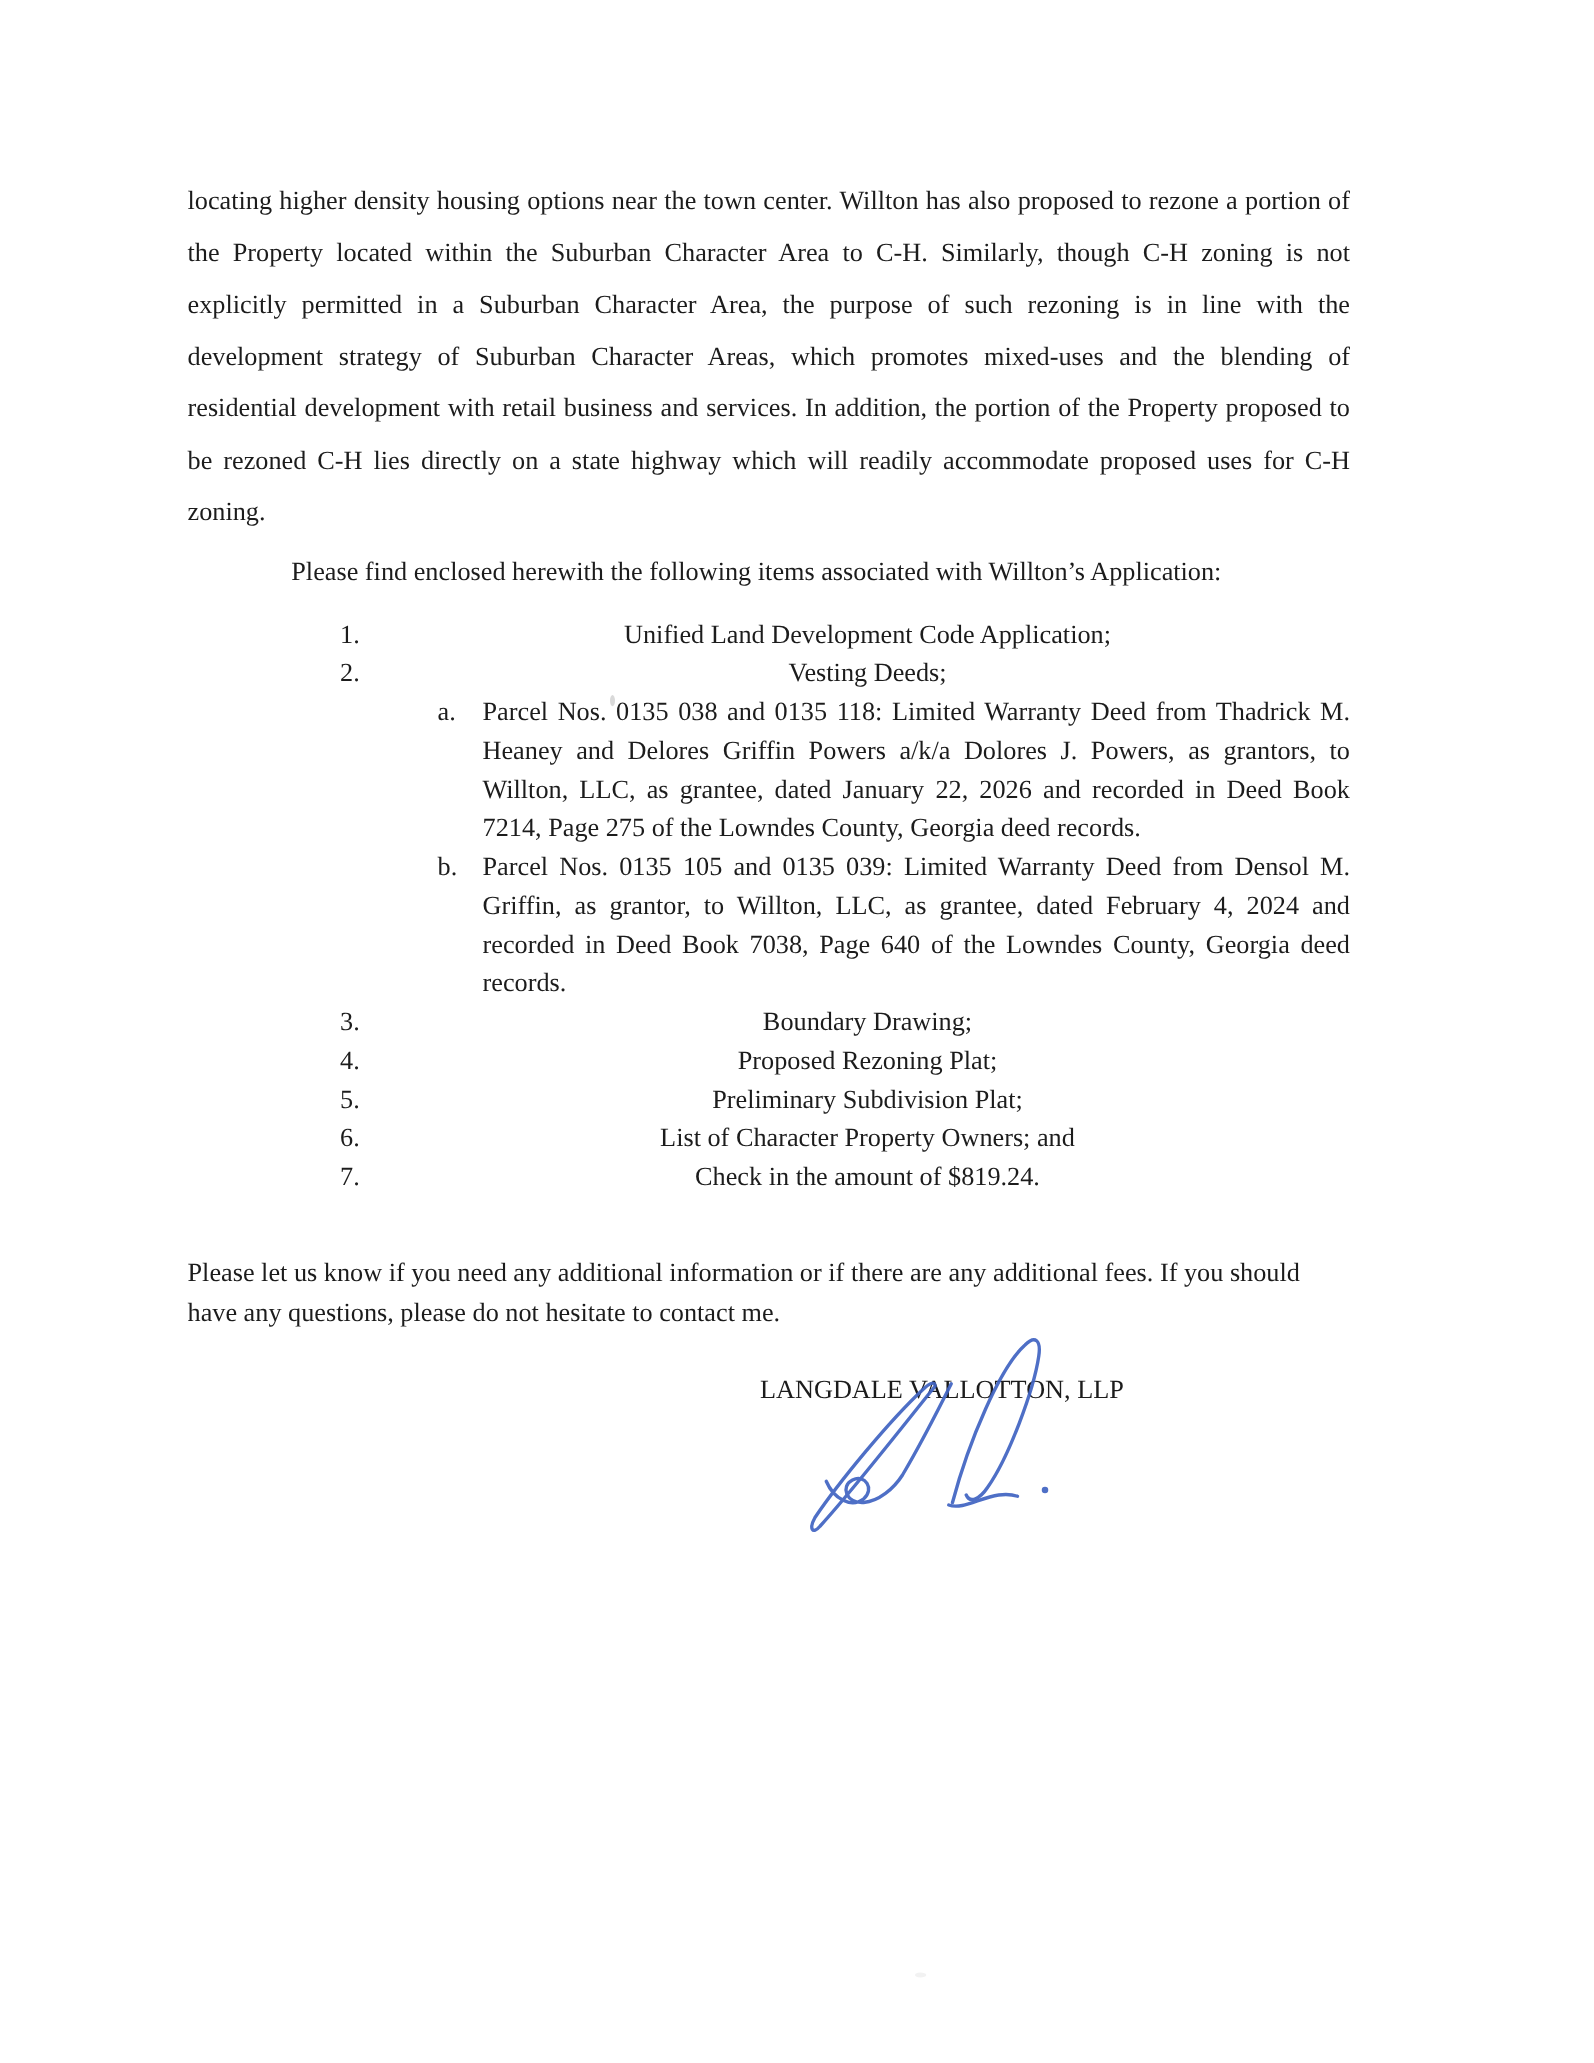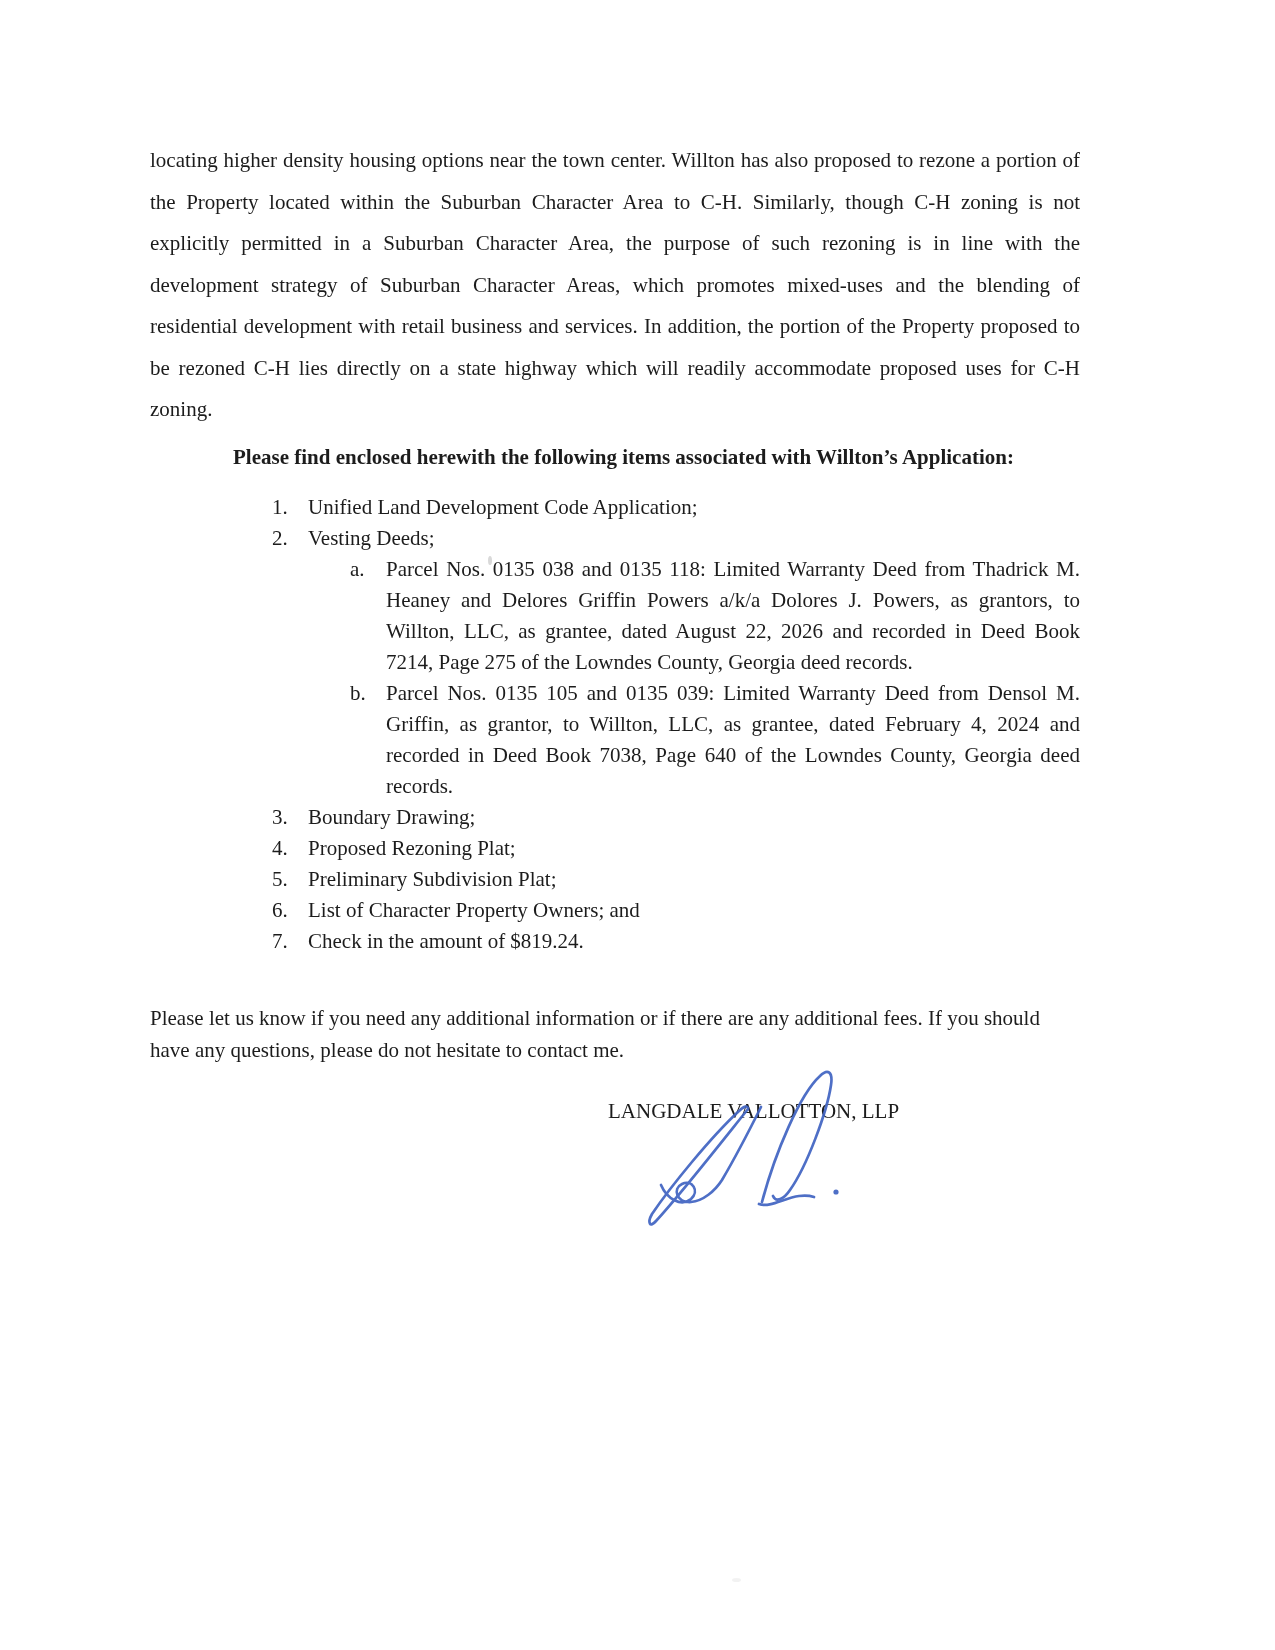--- a/index.html
+++ b/index.html
@@ -22,28 +22,27 @@
   }
   .lead {
     text-align: justify;
     line-height: 41.5px;
   }
   .intro {
     margin-top: 6px;
     line-height: 41px;
     text-indent: 83px;
     white-space: nowrap;
-    font-weight: bold;
   }
   .list { margin-top: 14px; line-height: 31px; }
   .row { display: flex; }
   .row .m { flex: 0 0 36px; }
   .row.main .m { margin-left: 122px; }
   .row.sub  .m { margin-left: 200px; }
-  .row .t { flex: 1; }
+  .row .t { flex: 1; text-align: center; }
   .row.sub .t { text-align: justify; }
   .closing { margin-top: 45px; line-height: 32px; }
   .sig-block { margin-top: 23px; margin-left: 458px; line-height: 44px; }
   .sig-block .signer { margin-top: 50px; line-height: 30px; }
   .signature-svg {
     position: absolute;
     left: 600px;
     top: 1040px;
     width: 260px;
     height: 200px;
@@ -74,21 +73,21 @@
         <span class="t">Unified Land Development Code Application;</span>
       </div>
 
       <div class="row main">
         <span class="m">2.</span>
         <span class="t">Vesting Deeds;</span>
       </div>
 
       <div class="row sub">
         <span class="m">a.</span>
-        <span class="t">Parcel Nos. 0135 038 and 0135 118: Limited Warranty Deed from Thadrick M. Heaney and Delores Griffin Powers a/k/a Dolores J. Powers, as grantors, to Willton, LLC, as grantee, dated August 22, 2026 and recorded in Deed Book 7214, Page 275 of the Lowndes County, Georgia deed records.</span>
+        <span class="t">Parcel Nos. 0135 038 and 0135 118: Limited Warranty Deed from Thadrick M. Heaney and Delores Griffin Powers a/k/a Dolores J. Powers, as grantors, to Willton, LLC, as grantee, dated January 22, 2026 and recorded in Deed Book 7214, Page 275 of the Lowndes County, Georgia deed records.</span>
       </div>
 
       <div class="row sub">
         <span class="m">b.</span>
         <span class="t">Parcel Nos. 0135 105 and 0135 039: Limited Warranty Deed from Densol M. Griffin, as grantor, to Willton, LLC, as grantee, dated February 4, 2024 and recorded in Deed Book 7038, Page 640 of the Lowndes County, Georgia deed records.</span>
       </div>
 
       <div class="row main">
         <span class="m">3.</span>
         <span class="t">Boundary Drawing;</span>

